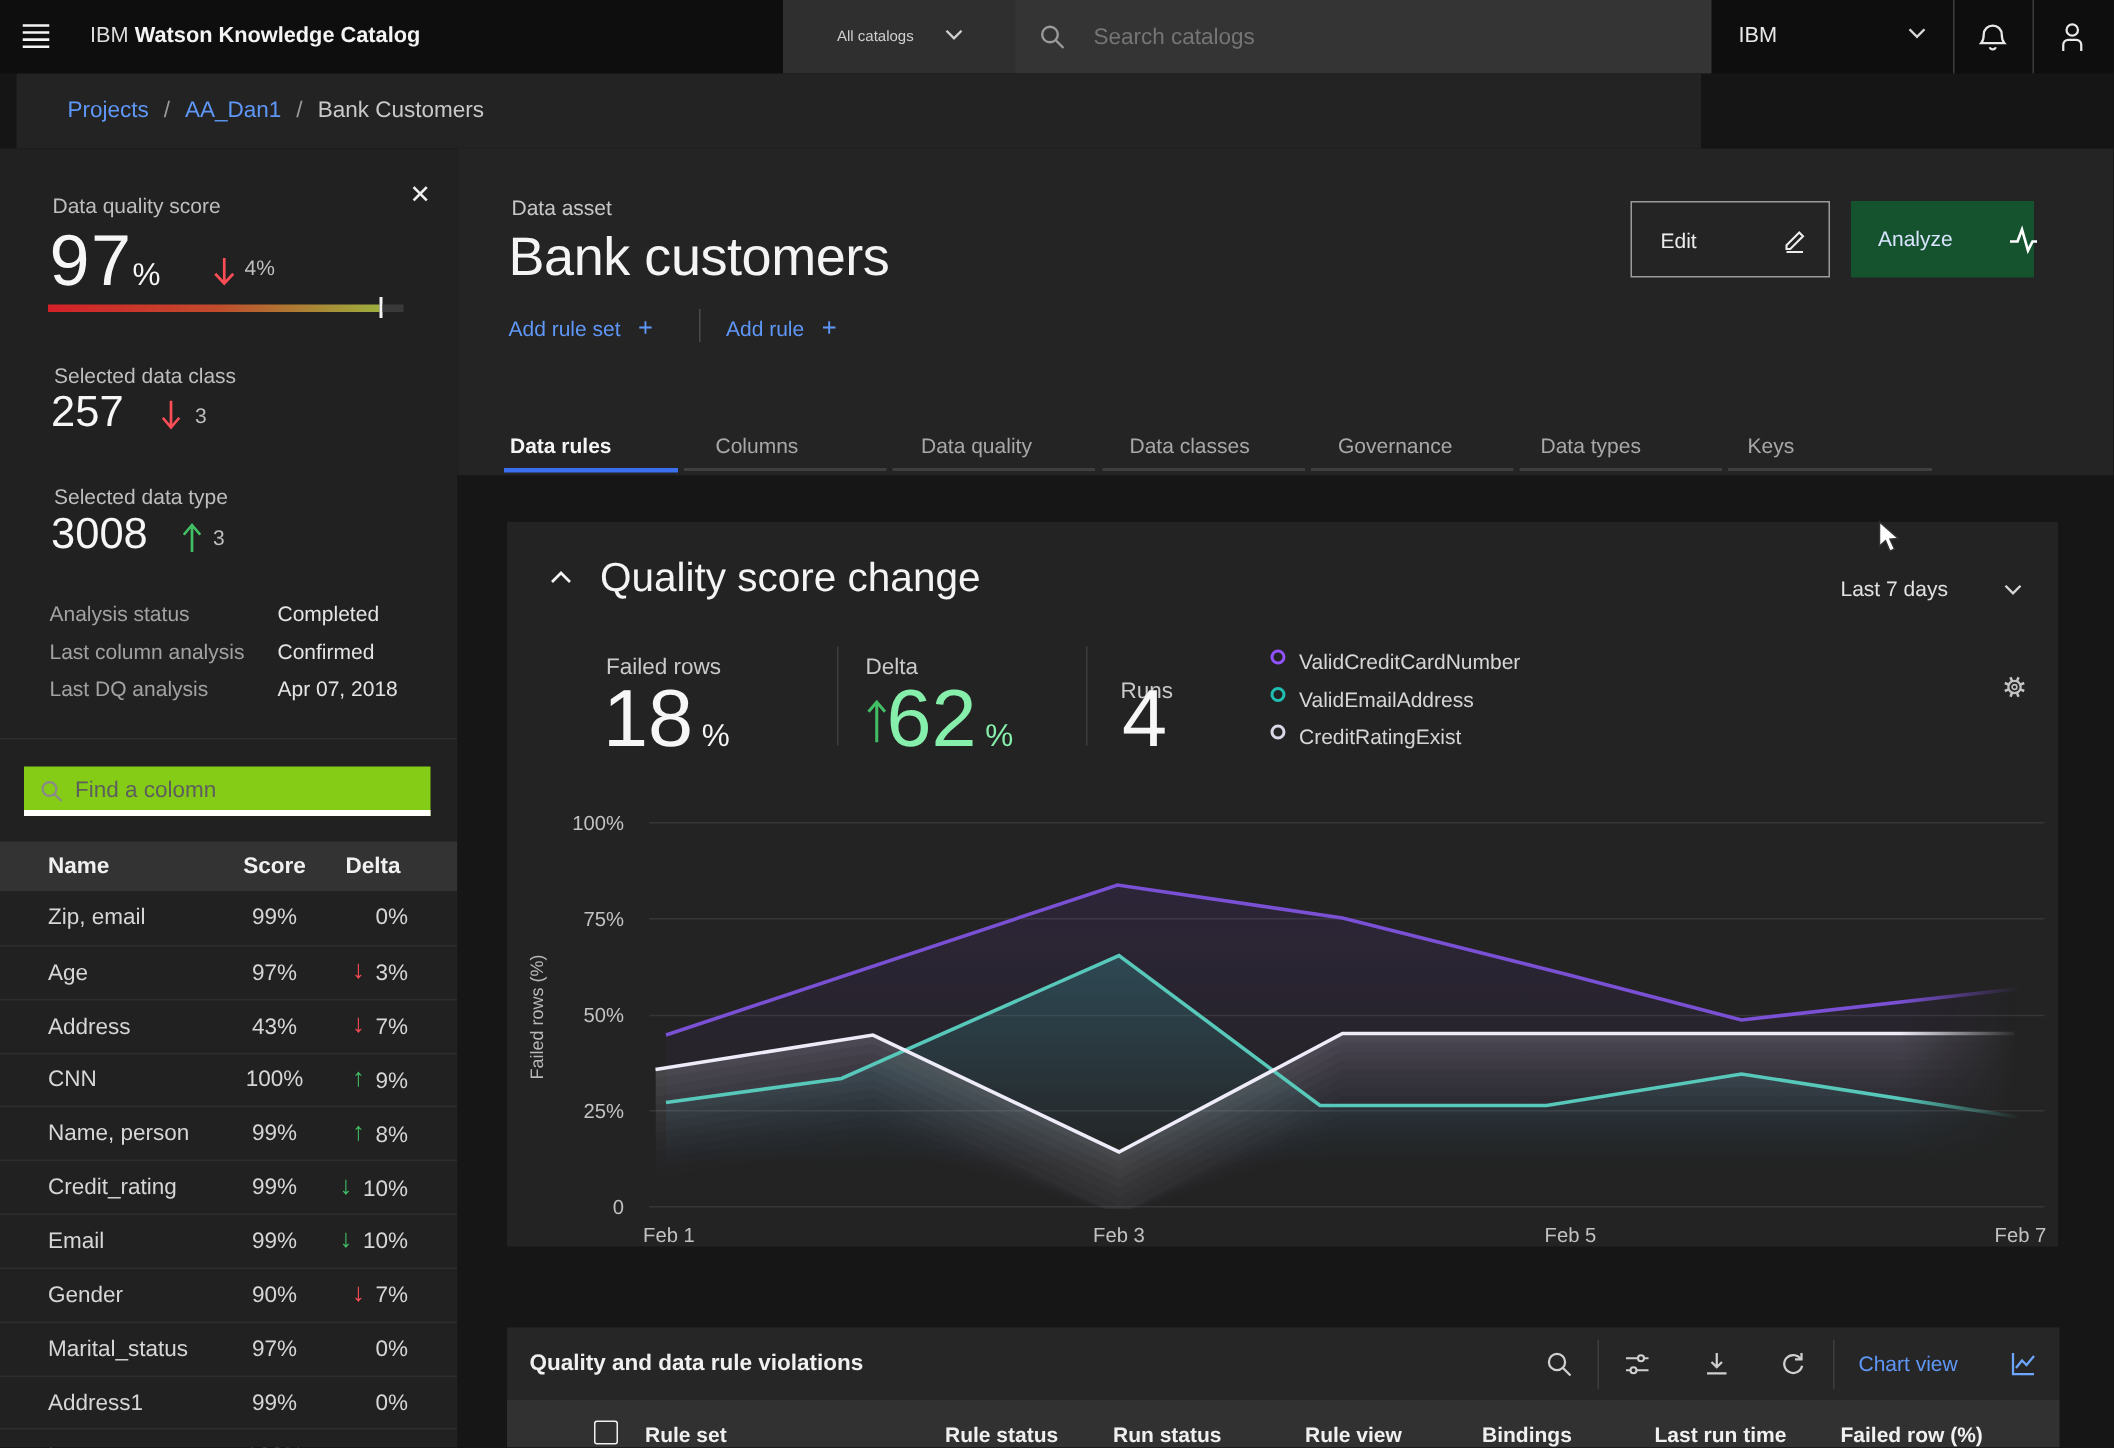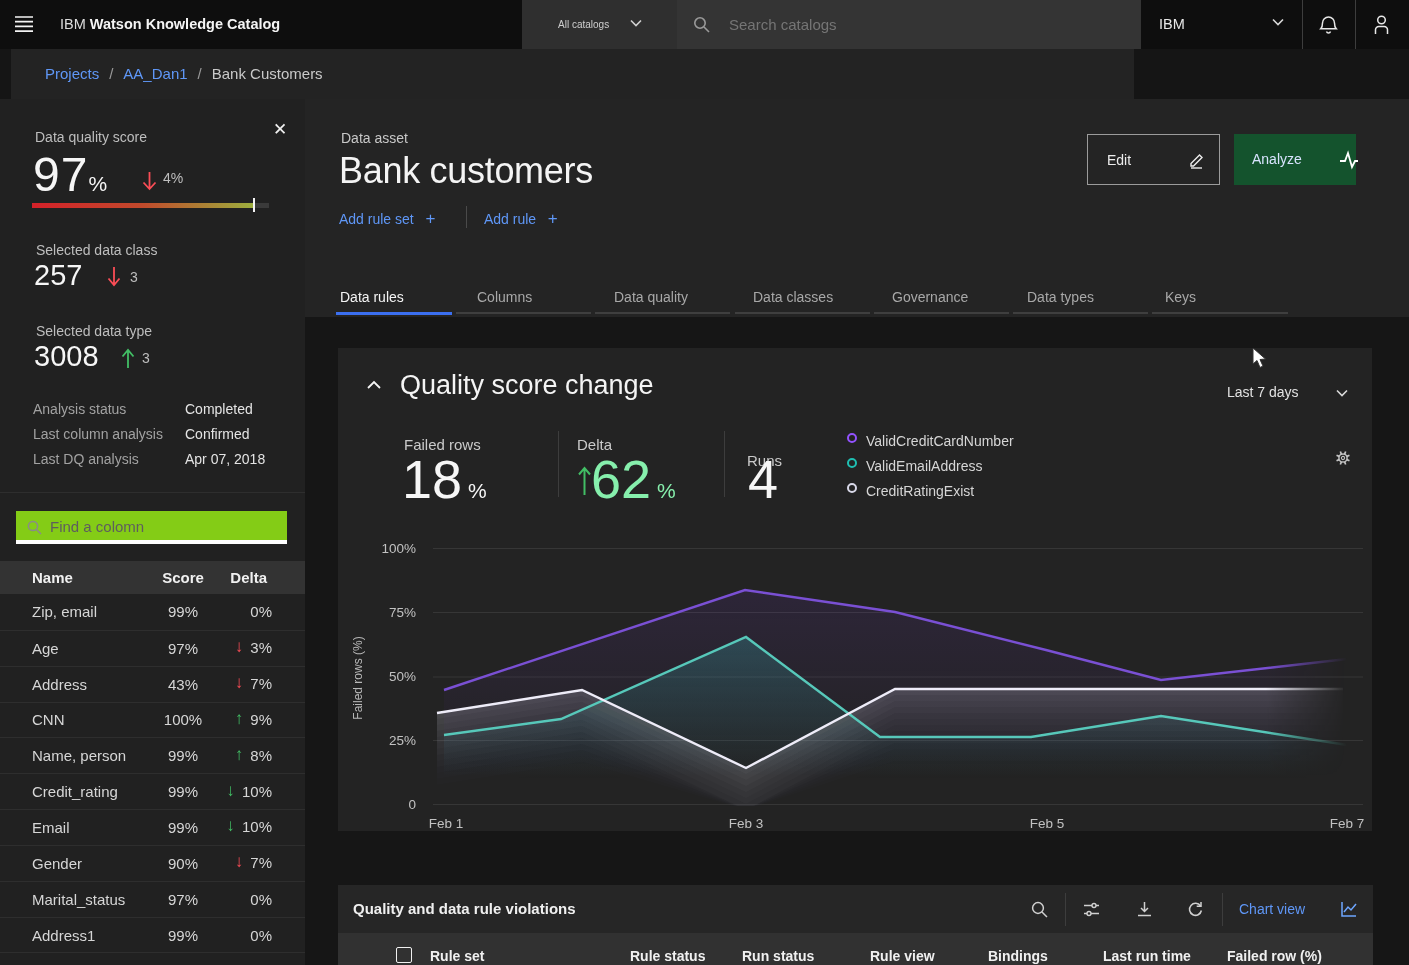--- a/index.html
+++ b/index.html
@@ -208,21 +208,21 @@
       <path d="M3 16h11" stroke="#ececec" stroke-width="1.4"></path>
       </svg>
   </div>
   <div class="abs" style="left:929px;top:35px;width:122px;height:51px;background:#14532d;color:#d9e4ff;font-size:14px">
     <span class="abs" style="left:18px;top:17px">Analyze</span>
     <svg class="abs" style="left:104px;top:15px" width="22" height="22" viewBox="0 0 22 22">
       <path d="M2 12h5l3-8 4 14 3-6h3" fill="none" stroke="#fff" stroke-width="1.8"></path>
       </svg>
   </div>
 
-  <div class="tab" style="left:35px;color:#f4f4f4;font-weight:normal">Data rules</div>
+  <div class="tab" style="left:35px;color:#f4f4f4;font-weight:bold">Data rules</div>
   <div class="tab" style="left:172px">Columns</div>
   <div class="tab" style="left:309px">Data quality</div>
   <div class="tab" style="left:448px">Data classes</div>
   <div class="tab" style="left:587px">Governance</div>
   <div class="tab" style="left:722px">Data types</div>
   <div class="tab" style="left:860px">Keys</div>
   <div class="useg" style="left:31px;width:116px;background:#3b6ff0"></div>
   <div class="useg" style="left:151px;width:135px;height:2px"></div>
   <div class="useg" style="left:290px;width:135px;height:2px"></div>
   <div class="useg" style="left:430px;width:135px;height:2px"></div>

